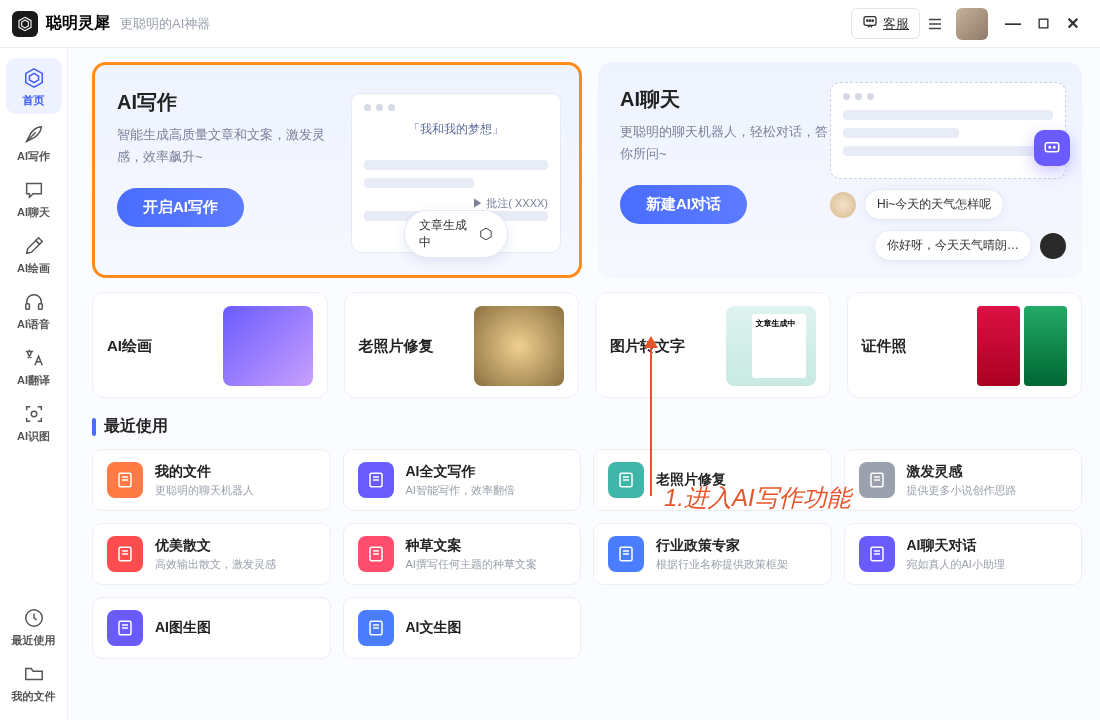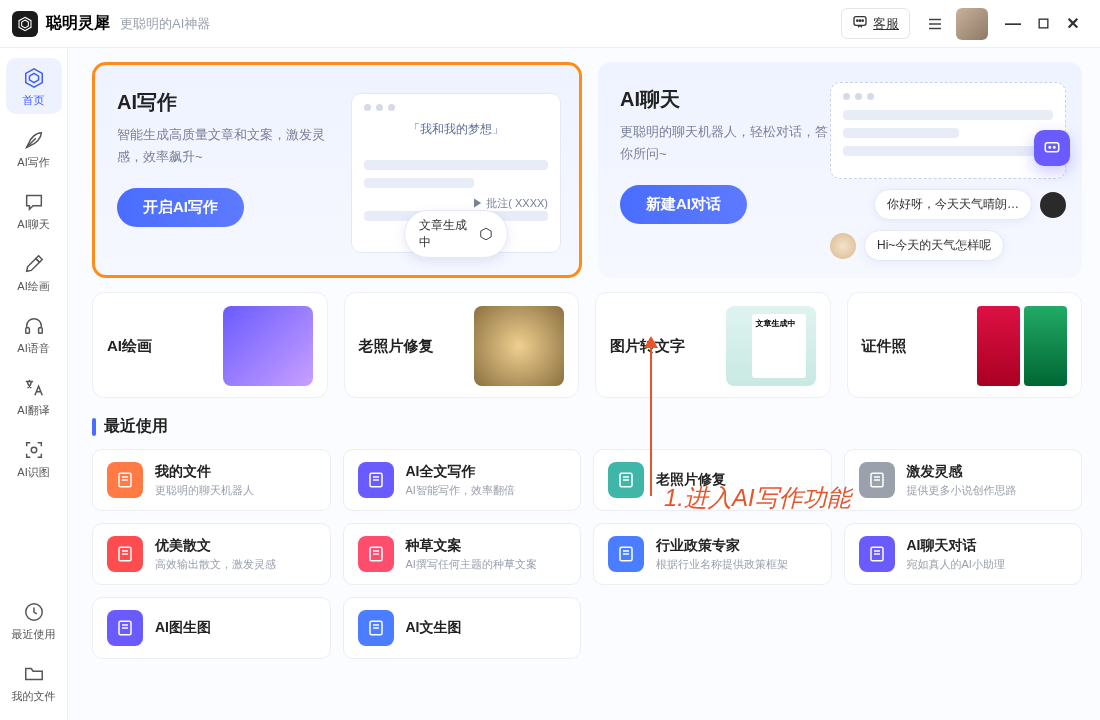--- a/index.html
+++ b/index.html
@@ -5,27 +5,27 @@
 * { margin: 0; padding: 0; box-sizing: border-box; font-family: -apple-system, "Segoe UI", "Microsoft YaHei", sans-serif; }
 body { width: 1100px; height: 720px; background: #fff; overflow: hidden; position: relative; }
 
 
 .title-bar { height: 48px; display: flex; align-items: center; padding: 0 12px; border-bottom: 1px solid #eee; }
 .app-logo { width: 26px; height: 26px; border-radius: 6px; background: #1a1a1a; display: flex; align-items: center; justify-content: center; }
 .app-logo svg { width: 16px; height: 16px; }
 .app-name { font-weight: 700; font-size: 16px; margin-left: 8px; }
 .app-sub { font-size: 13px; color: #9aa0ac; margin-left: 10px; }
 .tb-spacer { flex: 1; }
-.tb-btn { display: flex; align-items: center; gap: 5px; padding: 5px 10px; border: 1px solid #e3e5ea; border-radius: 6px; font-size: 13px; color: #333; cursor: pointer; margin-right: 10px; text-decoration: underline; }
+.tb-btn { display: flex; align-items: center; gap: 5px; padding: 5px 10px; border: 1px solid #e3e5ea; border-radius: 6px; font-size: 13px; color: #333; cursor: pointer; margin-right: 0; text-decoration: underline; }
 .tb-icon { width: 30px; height: 30px; display: flex; align-items: center; justify-content: center; cursor: pointer; color: #444; margin-right: 6px; }
 .avatar { width: 32px; height: 32px; border-radius: 6px; background: linear-gradient(135deg,#c9b29b,#8e7a68); margin-right: 10px; }
 .win-ctrl { width: 30px; height: 30px; display: flex; align-items: center; justify-content: center; cursor: pointer; font-size: 16px; color: #333; font-weight: 700; }
 
 
-.sidebar { position: absolute; top: 48px; left: 0; width: 68px; bottom: 0; border-right: 1px solid #eee; display: flex; flex-direction: column; align-items: center; padding-top: 10px; gap: 6px; }
+.sidebar { position: absolute; top: 48px; left: 0; width: 68px; bottom: 0; border-right: 1px solid #eee; display: flex; flex-direction: column; align-items: center; padding-top: 10px; gap: 0; font-weight: bold; }
 .sb-item { width: 56px; display: flex; flex-direction: column; align-items: center; padding: 8px 0 6px; border-radius: 10px; cursor: pointer; color: #555; }
 .sb-item.active { background: #eef2ff; color: #3b5bff; }
 .sb-item .ic { width: 24px; height: 24px; display: flex; align-items: center; justify-content: center; }
 .sb-item .lb { font-size: 11px; margin-top: 3px; }
 
 
 .main { position: absolute; top: 48px; left: 68px; right: 0; bottom: 0; padding: 14px 18px 18px 24px; overflow: hidden; background: #fbfcff; }
 .hero-row { display: flex; gap: 16px; }
 .hero-card { flex: 1; background: linear-gradient(180deg,#eef3ff 0%,#f6f8ff 100%); border-radius: 14px; padding: 24px 22px 22px; position: relative; height: 216px; overflow: hidden; }
 .hero-card.hl { border: 3px solid #ff8c1a; }
@@ -259,27 +259,27 @@
             <div class="bar sh"></div>
             <div class="bar"></div>
         </div>
         <div class="float-ic">
           <svg width="18" height="18" viewBox="0 0 24 24" fill="none" stroke="#fff" stroke-width="2">
               <rect x="3" y="5" width="18" height="12" rx="3"></rect>
               <circle cx="9" cy="11" r="1" fill="#fff"></circle>
               <circle cx="15" cy="11" r="1" fill="#fff"></circle>
             </svg>
         </div>
+        <div class="chat-bubble">
+          <div class="chat-av"></div>
+          <div class="chat-txt">Hi~今天的天气怎样呢</div>
+        </div>
         <div class="chat-bubble right">
           <div class="chat-txt">你好呀，今天天气晴朗…</div>
           <div class="chat-av"></div>
-        </div>
-        <div class="chat-bubble">
-          <div class="chat-av"></div>
-          <div class="chat-txt">Hi~今天的天气怎样呢</div>
         </div>
       </div>
     </div>
   </div>
 
   <div class="feat-row">
     <div class="feat">
       <div class="ft">AI绘画</div>
       <div class="thumb th1"></div>
     </div>

